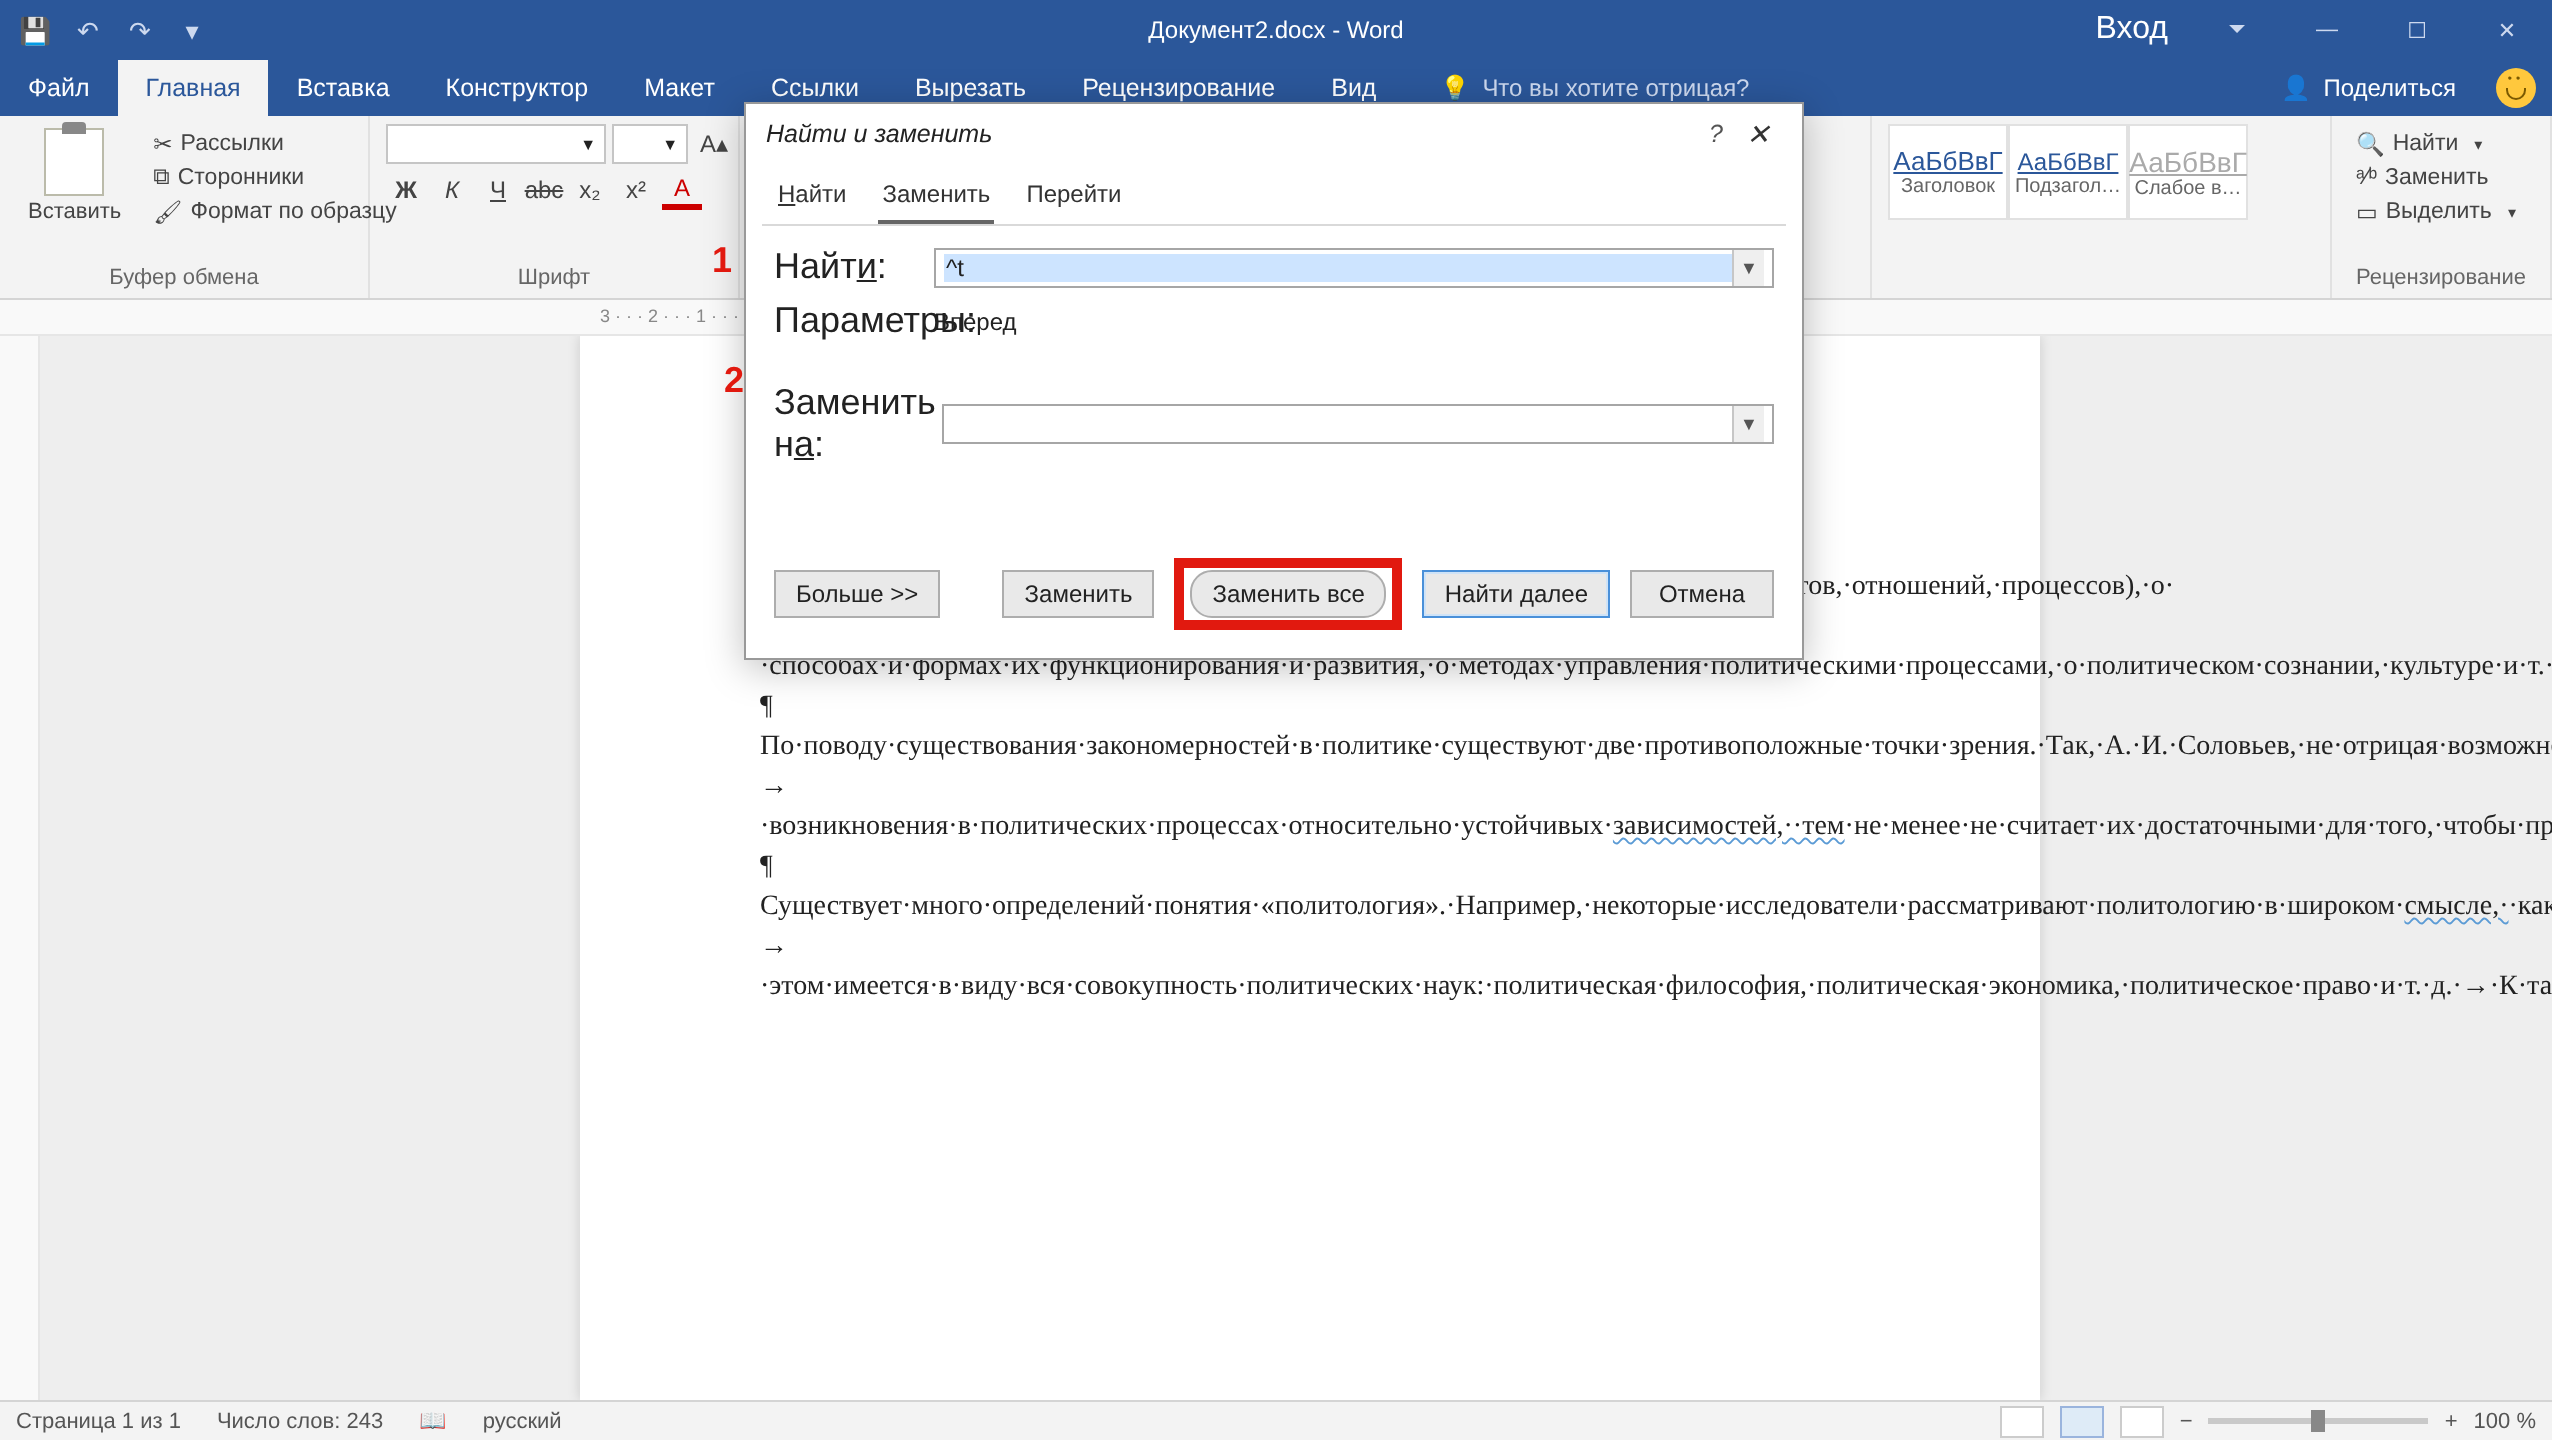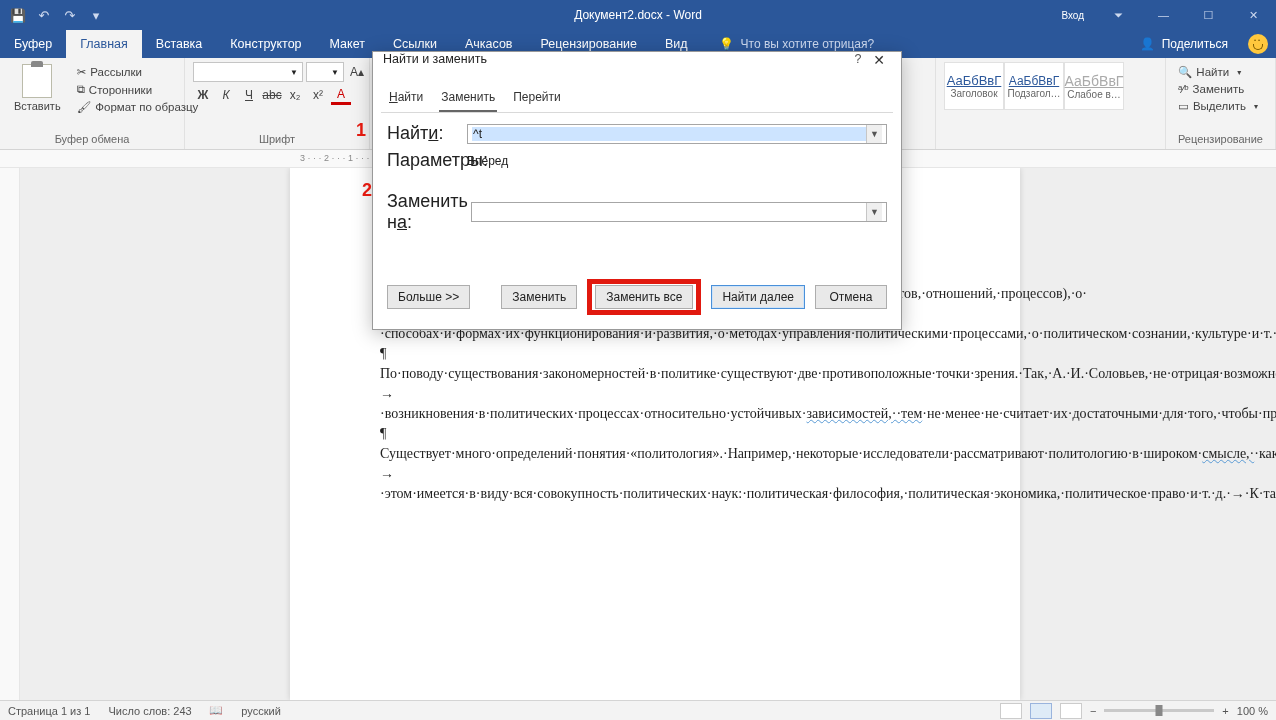--- a/index.html
+++ b/index.html
@@ -5,21 +5,21 @@
   * { box-sizing: border-box; margin: 0; padding: 0; }
   body { font-family: "Segoe UI", Tahoma, sans-serif; font-size: 12px; background: #fff; width: 1276px; height: 720px; overflow: hidden; position: relative; color: #222; }
 
   
   .titlebar { height: 30px; background: #2b579a; color: #fff; display: flex; align-items: center; position: relative; }
   .qat { display: flex; align-items: center; gap: 2px; padding: 0 6px; }
   .qat-btn { width: 24px; height: 24px; display: flex; align-items: center; justify-content: center; color: #cdd9ef; font-size: 13px; }
   .title-center { position: absolute; left: 50%; transform: translateX(-50%); font-size: 12px; color: #fff; }
   .win-controls { margin-left: auto; display: flex; }
   .win-btn { width: 45px; height: 30px; display: flex; align-items: center; justify-content: center; color: #cdd9ef; font-size: 11px; }
-  .login-btn { color:#fff; font-size:10px; padding:0 12px; display:flex; align-items:center; height:30px;}
+  .login-btn { color:#fff; font-size:16px; padding:0 12px; display:flex; align-items:center; height:30px;}
 
   
   .ribbon-tabs { height: 28px; background: #2b579a; color: #fff; display: flex; align-items: stretch; position: relative; }
   .rtab { padding: 0 14px; display: flex; align-items: center; font-size: 12.5px; cursor: pointer; color:#fff;}
   .rtab.active { background: #f3f3f3; color: #2b579a; }
   .rtab.file { color:#fff; }
   .tell-me { display:flex; align-items:center; gap:6px; color:#cdd9ef; padding:0 10px; margin-left:8px;}
   .ribbon-right { margin-left:auto; display:flex; align-items:center; gap:12px; padding-right:8px; }
   .share-btn { display:flex; align-items:center; gap:6px; color:#fff; padding:4px 8px;}
   .smiley { width:20px; height:20px; background:#ffc83d; border-radius:50%; position:relative; }
@@ -55,21 +55,21 @@
   .doc-area { position:absolute; top:168px; bottom:20px; left:0; right:0; background:#eeeeee; overflow:hidden;}
   .vruler { position:absolute; left:0; top:0; bottom:0; width:20px; background:#f9f9f9; border-right:1px solid #e6e6e6;}
   .page { position:absolute; left:290px; top:0; width:730px; background:#fff; min-height:100%; box-shadow:0 0 6px rgba(0,0,0,.15); padding:0 90px 40px 90px;}
   .doc-text { font-family:"Times New Roman", serif; font-size:14px; line-height:20px; color:#222; text-align:justify; padding-top:116px;}
   .doc-text p { margin:0;}
   .para-mark { font-family:"Times New Roman", serif; font-size:14px;}
   .bluewave { text-decoration: underline wavy #5b9bd5; text-decoration-thickness:1px;}
 
   
   .dialog { position:absolute; left:372px; top:51px; width:530px; background:#fff; border:1px solid #999; box-shadow:0 4px 18px rgba(0,0,0,.25); z-index:50; font-size:12px; color:#222;}
-  .dlg-title { height:30px; display:flex; padding:0 10px; font-size:12.5px; }
+  .dlg-title { height:30px; display:flex; align-items:center; padding:0 10px; font-size:12.5px;font-style:italic; }
   .dlg-title .spacer { flex:1;}
   .dlg-title .help { width:18px; text-align:center; color:#555;}
   .dlg-title .close { width:24px; text-align:center; font-size:14px; color:#333;}
   .dlg-tabs { display:flex; gap:14px; padding:4px 14px 0 14px;}
   .dlg-tab { padding:4px 2px 6px 2px; font-size:12px; color:#333; }
   .dlg-tab.active { border-bottom:2px solid #666; }
   .dlg-tab .ul { text-decoration:underline;}
   .dlg-sep { height:1px; background:#d9d9d9; margin:0 8px;}
   .dlg-body { padding:10px 14px 4px 14px;}
   .form-row { display:flex; align-items:center; gap:8px; margin-bottom:6px;}
@@ -112,27 +112,27 @@
   <div class="win-controls">
     <div class="login-btn">Вход</div>
     <div class="win-btn">⏷</div>
     <div class="win-btn">—</div>
     <div class="win-btn">☐</div>
     <div class="win-btn">✕</div>
   </div>
 </div>
 
 <div class="ribbon-tabs">
-  <div class="rtab file">Буфер</div>
+  <div class="rtab file">Файл</div>
   <div class="rtab active">Главная</div>
   <div class="rtab">Вставка</div>
   <div class="rtab">Конструктор</div>
   <div class="rtab">Макет</div>
   <div class="rtab">Ссылки</div>
-  <div class="rtab">Ачкасов</div>
+  <div class="rtab">Вырезать</div>
   <div class="rtab">Рецензирование</div>
   <div class="rtab">Вид</div>
   <div class="tell-me">
     <span>💡</span>
     <span>Что вы хотите отрицая?</span>
   </div>
   <div class="ribbon-right">
     <div class="share-btn">
       <span>👤</span>
       <span>Поделиться</span>
@@ -306,21 +306,21 @@
       </div>
     </div>
   </div>
   <div style="height:26px;"></div>
   <div class="dlg-buttons">
     <div class="btn">Больше &gt;&gt;</div>
     <div class="gap"></div>
     <div class="btn">Заменить</div>
     <div style="position:relative; padding:6px 8px;">
       <div class="red-frame-inner"></div>
-      <div class="btn" style="min-width:96px; position:relative;">Заменить все</div>
+      <div class="btn" style="min-width:96px; position:relative;border-radius:11px;">Заменить все</div>
     </div>
     <div class="btn default">Найти далее</div>
     <div class="btn">Отмена</div>
   </div>
 </div>
 
 <div class="red-callout" style="left:356px; top:120px; font-size:18px;">1</div>
 <div class="red-callout" style="left:362px; top:180px; font-size:18px;">2</div>
 
 <div class="statusbar">

